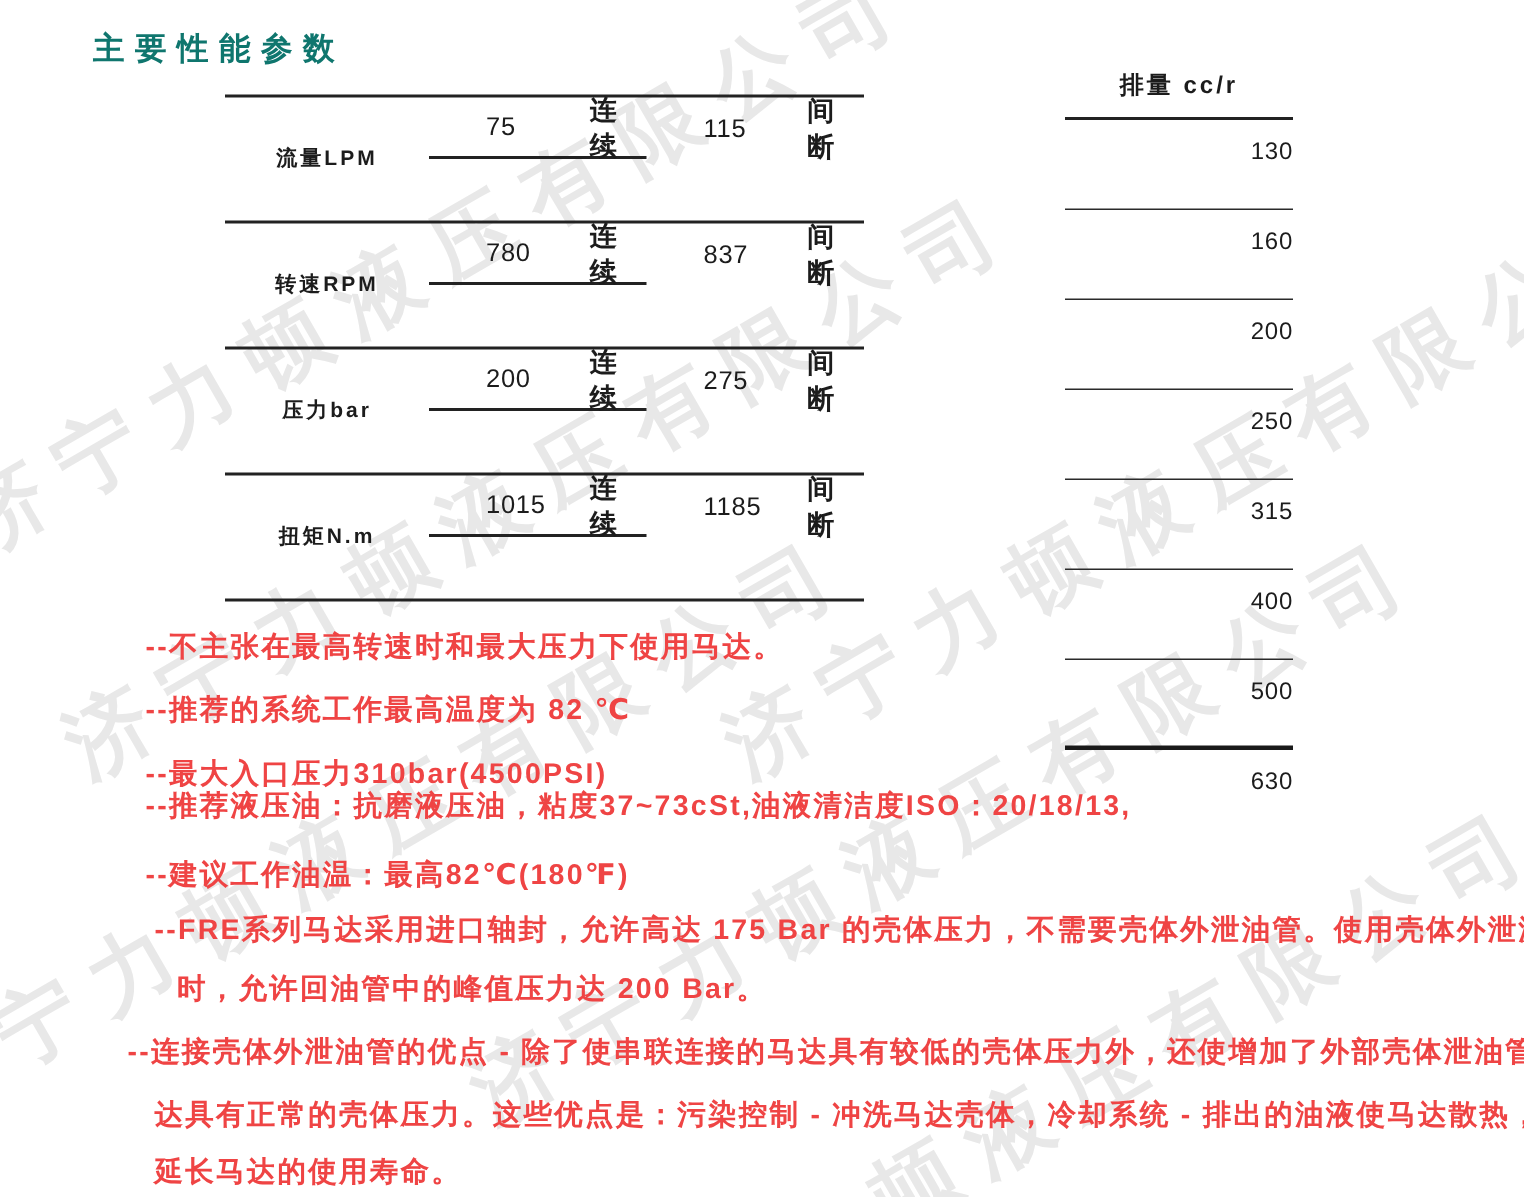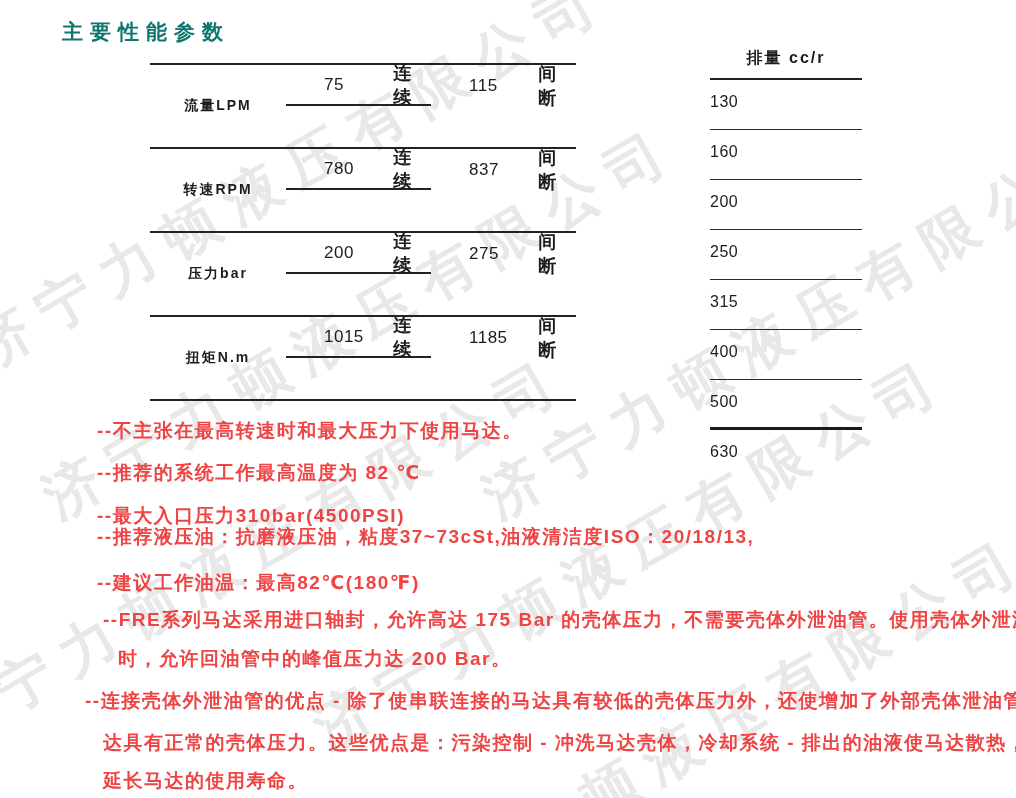--- a/index.html
+++ b/index.html
@@ -34,21 +34,21 @@
   .vals { flex:1; display:flex; }
   .vrow { height:41px; display:flex; align-items:center; padding-left:38px; }
   .vrow.top { border-bottom:2px solid #222; }
   .val  { display:inline-block; width:84px; font-size:17px; letter-spacing:0.5px; }
   .spec { font-size:18px; font-weight:bold; letter-spacing:5px; }
 
   
   .disp-table { position:absolute; left:710px; top:40px; width:152px; }
   .disp-header { height:40px; line-height:36px; text-align:center; font-size:16px;
                  font-weight:bold; letter-spacing:2px; border-bottom:2px solid #222; }
-  .disp-row { height:50px; line-height:43px; text-align:left; font-size:16px;
+  .disp-row { height:60px; line-height:43px; text-align:right; font-size:16px;
               letter-spacing:0.5px; border-bottom:1.5px solid #2a2a2a; }
   .disp-row.thick { border-bottom:3px solid #1a1a1a; }
   .disp-row.last { border-bottom:none; }
 
   
   .note { position:absolute; font-size:19px; font-weight:bold; letter-spacing:1.5px;
           white-space:nowrap; color:#ef4444; }
   .note-0 { left:97px;  top:418px; }
   .note-1 { left:97px;  top:460px; }
   .note-2 { left:97px;  top:503px; }

